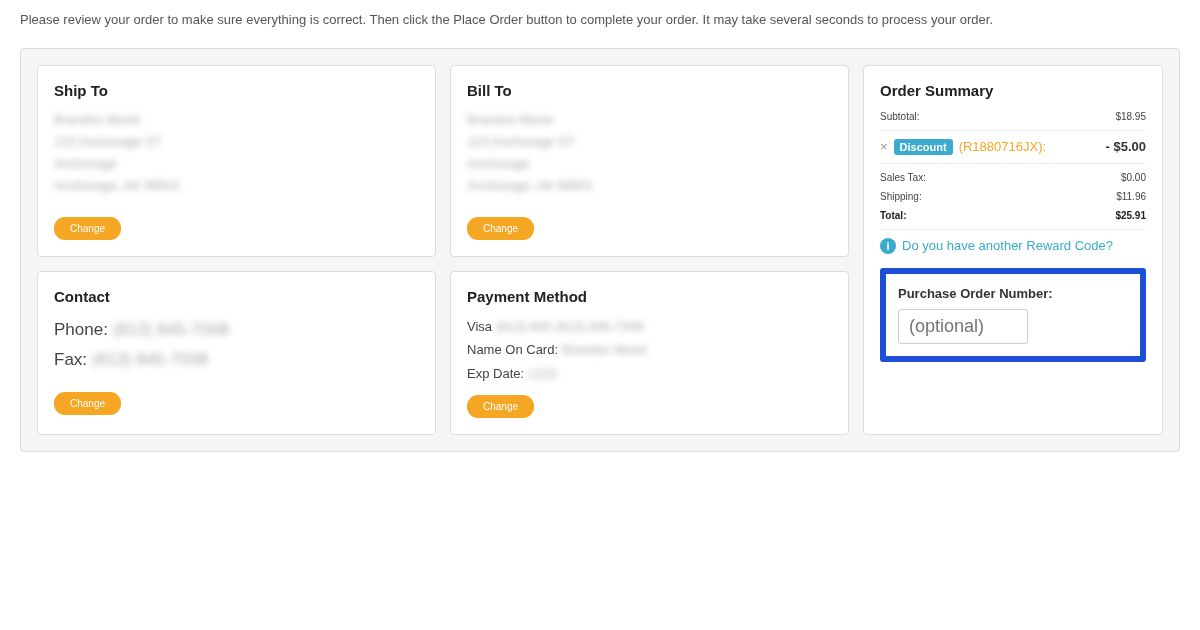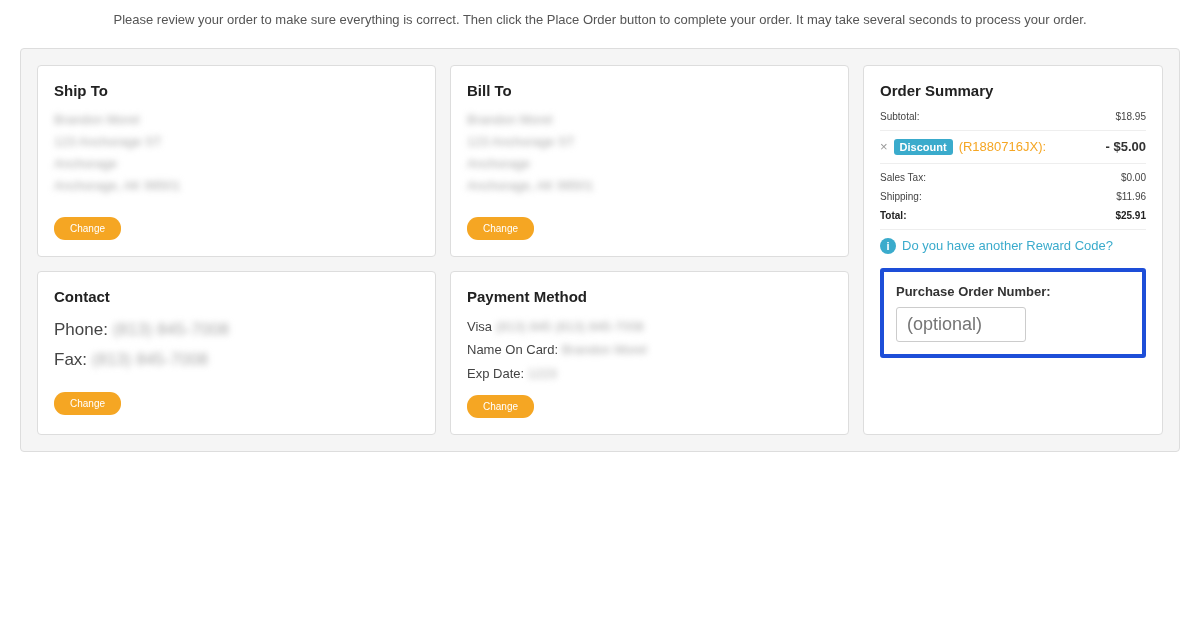--- a/index.html
+++ b/index.html
@@ -15,21 +15,21 @@
       padding: 10px 20px 30px;
     }
     .page-title {
       text-align: center;
       color: #3aabcc;
       font-size: 26px;
       font-weight: bold;
       padding: 12px 0 16px;
     }
     .instruction-text {
-      text-align: center;
+      text-align: left;
       color: #555;
       font-size: 13px;
       margin-bottom: 18px;
       line-height: 1.5;
     }
     .outer-container {
       border: 1px solid #ddd;
       border-radius: 4px;
       background: #f5f5f5;
       padding: 16px;
@@ -181,21 +181,21 @@
       justify-content: center;
       width: 16px;
       height: 16px;
       background: #3aabcc;
       color: #fff;
       border-radius: 50%;
       font-size: 11px;
       font-weight: bold;
     }
     .po-section {
-      border: 4px solid #1d4ed8;
+      border: 6px solid #1d4ed8;
       border-radius: 3px;
       padding: 12px;
     }
     .po-label {
       font-size: 13px;
       font-weight: bold;
       color: #333;
       margin-bottom: 8px;
     }
     .po-input {

